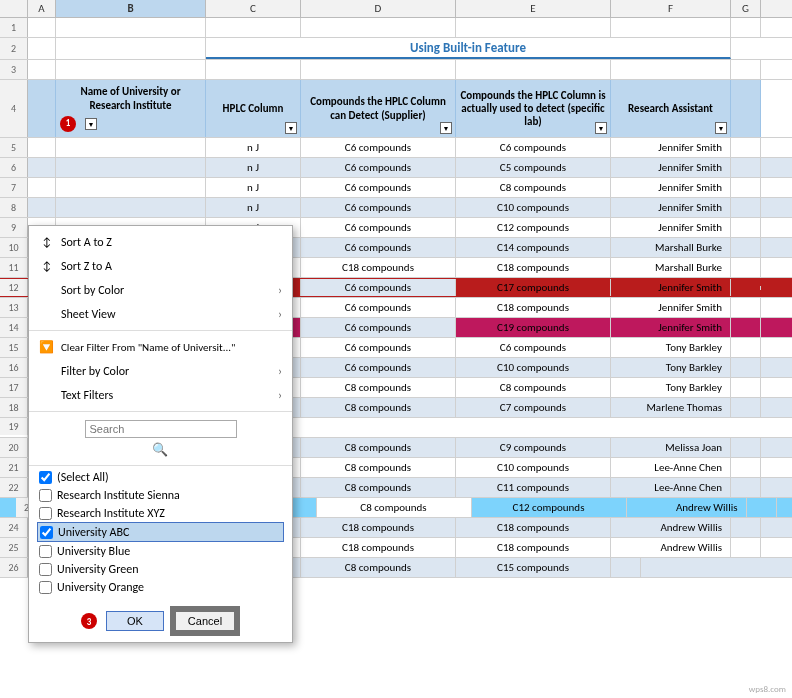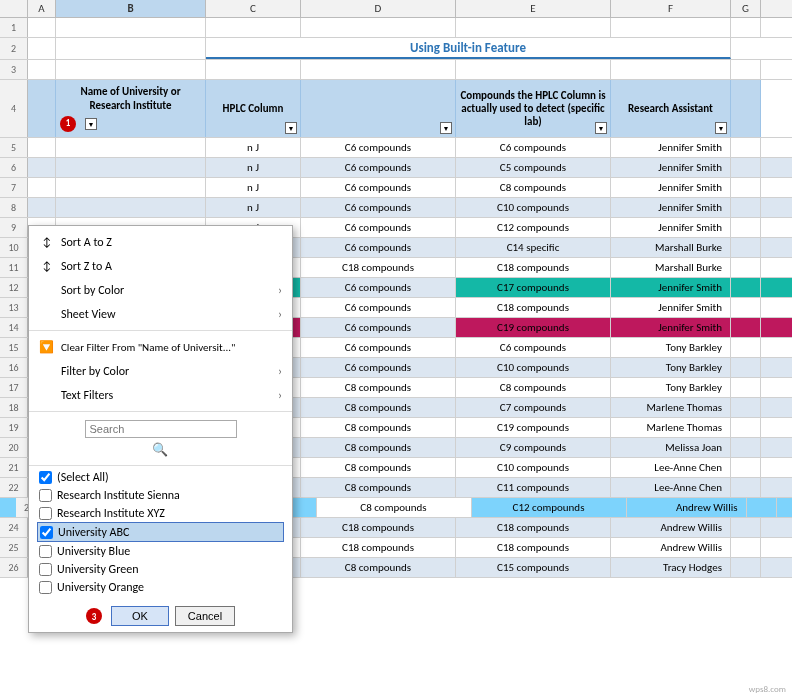--- a/index.html
+++ b/index.html
@@ -230,21 +230,21 @@
       background: #d6e4f7;
       border: 1px solid #4472c4;
       padding: 3px 20px;
       font-size: 11px;
       cursor: pointer;
       color: #000;
     }
 
     .btn-cancel {
       background: #f0f0f0;
-      border: 1px solid #737373;
+      border: 6px solid #737373;
       padding: 3px 12px;
       font-size: 11px;
       cursor: pointer;
     }
 
     .col-header-letters {
       display: flex;
       background: #f2f2f2;
       border-bottom: 1px solid #bbb;
       height: 18px;
@@ -314,20 +314,21 @@
         <div style="display:flex;align-items:center;gap:4px;margin-top:2px;">
           <span class="badge">1</span>
           <span class="filter-arrow">▼</span>
         </div>
       </div>
       <div class="cell col-c header-cell" style="position:relative;">
         <span>HPLC Column</span>
         <span class="filter-arrow" style="position:absolute;bottom:3px;right:3px;">▼</span>
       </div>
       <div class="cell col-d header-cell" style="position:relative;">
+        <span style="white-space:normal;text-align:center;">Compounds the HPLC Column can Detect (Supplier)</span>
         <span class="filter-arrow" style="position:absolute;bottom:3px;right:3px;">▼</span>
       </div>
       <div class="cell col-e header-cell" style="position:relative;">
         <span style="white-space:normal;text-align:center;">Compounds the HPLC Column is actually used to detect (specific lab)</span>
         <span class="filter-arrow" style="position:absolute;bottom:3px;right:3px;">▼</span>
       </div>
       <div class="cell col-f header-cell" style="position:relative;">
         <span>Research Assistant</span>
         <span class="filter-arrow" style="position:absolute;bottom:3px;right:3px;">▼</span>
       </div>
@@ -384,35 +385,35 @@
     <div class="cell col-e cell-center">C12 compounds</div>
     <div class="cell col-f" style="justify-content:flex-end;padding-right:8px;">Jennifer Smith</div>
     <div class="cell col-g"></div>
   </div>
         <div class="grid-row" style="background: rgb(220, 230, 241); height: 20px;">
     <div class="cell-row-num">10</div>
     <div class="cell col-a"></div>
     <div class="cell col-b" style="font-size:11px;"></div>
     <div class="cell col-c cell-center">n J</div>
     <div class="cell col-d cell-center" style="background:#dce6f1">C6 compounds</div>
-    <div class="cell col-e cell-center">C14 specific</div>
+    <div class="cell col-e cell-center">C14 compounds</div>
     <div class="cell col-f" style="justify-content:flex-end;padding-right:8px;">Marshall Burke</div>
     <div class="cell col-g"></div>
   </div>
         <div class="grid-row" style="background: rgb(255, 255, 255); height: 20px;">
     <div class="cell-row-num">11</div>
     <div class="cell col-a"></div>
     <div class="cell col-b" style="font-size:11px;"></div>
     <div class="cell col-c cell-center">n T</div>
     <div class="cell col-d cell-center" style="background:#fff">C18 compounds</div>
     <div class="cell col-e cell-center">C18 compounds</div>
     <div class="cell col-f" style="justify-content:flex-end;padding-right:8px;">Marshall Burke</div>
     <div class="cell col-g"></div>
   </div>
-        <div class="grid-row" style="background: #14b8a6; height: 20px;">
+        <div class="grid-row" style="background: #b91c1c; height: 20px; align-items: center;">
     <div class="cell-row-num">12</div>
     <div class="cell col-a"></div>
     <div class="cell col-b" style="font-size:11px;"></div>
     <div class="cell col-c cell-center">n J</div>
     <div class="cell col-d cell-center" style="background:#dce6f1">C6 compounds</div>
     <div class="cell col-e cell-center">C17 compounds</div>
     <div class="cell col-f" style="justify-content:flex-end;padding-right:8px;">Jennifer Smith</div>
     <div class="cell col-g"></div>
   </div>
         <div class="grid-row" style="background: rgb(255, 255, 255); height: 20px;">
@@ -468,21 +469,21 @@
         <div class="grid-row" style="background: rgb(220, 230, 241); height: 20px;">
     <div class="cell-row-num">18</div>
     <div class="cell col-a"></div>
     <div class="cell col-b" style="font-size:11px;"></div>
     <div class="cell col-c cell-center">n K</div>
     <div class="cell col-d cell-center" style="background:#dce6f1">C8 compounds</div>
     <div class="cell col-e cell-center">C7 compounds</div>
     <div class="cell col-f" style="justify-content:flex-end;padding-right:8px;">Marlene Thomas</div>
     <div class="cell col-g"></div>
   </div>
-        <div class="grid-row" style="background: rgb(255, 255, 255); height: 20px;">
+        <div class="grid-row" style="background: rgb(255, 255, 255); height: 20px; flex-direction: column;">
     <div class="cell-row-num">19</div>
     <div class="cell col-a"></div>
     <div class="cell col-b" style="font-size:11px;"></div>
     <div class="cell col-c cell-center">n K</div>
     <div class="cell col-d cell-center" style="background:#fff">C8 compounds</div>
     <div class="cell col-e cell-center">C19 compounds</div>
     <div class="cell col-f" style="justify-content:flex-end;padding-right:8px;">Marlene Thomas</div>
     <div class="cell col-g"></div>
   </div>
         <div class="grid-row" style="background: rgb(220, 230, 241); height: 20px;">
@@ -545,21 +546,20 @@
     <div class="cell col-f" style="justify-content:flex-end;padding-right:8px;">Andrew Willis</div>
     <div class="cell col-g"></div>
   </div>
         <div class="grid-row" style="background: rgb(220, 230, 241); height: 20px;">
     <div class="cell-row-num">26</div>
     <div class="cell col-a"></div>
     <div class="cell col-b" style="font-size:11px;">University ABC</div>
     <div class="cell col-c cell-center">Column K</div>
     <div class="cell col-d cell-center" style="background:#dce6f1">C8 compounds</div>
     <div class="cell col-e cell-center">C15 compounds</div>
-    <div class="cell col-f" style="justify-content:flex-end;padding-right:8px;">Tracy Hodges</div>
     <div class="cell col-g"></div>
   </div>
       </div>
 
   </div>
 
   <div class="dropdown-menu">
     <div class="menu-section">
       <div class="menu-item">
         <span class="menu-item-icon">↕</span>

